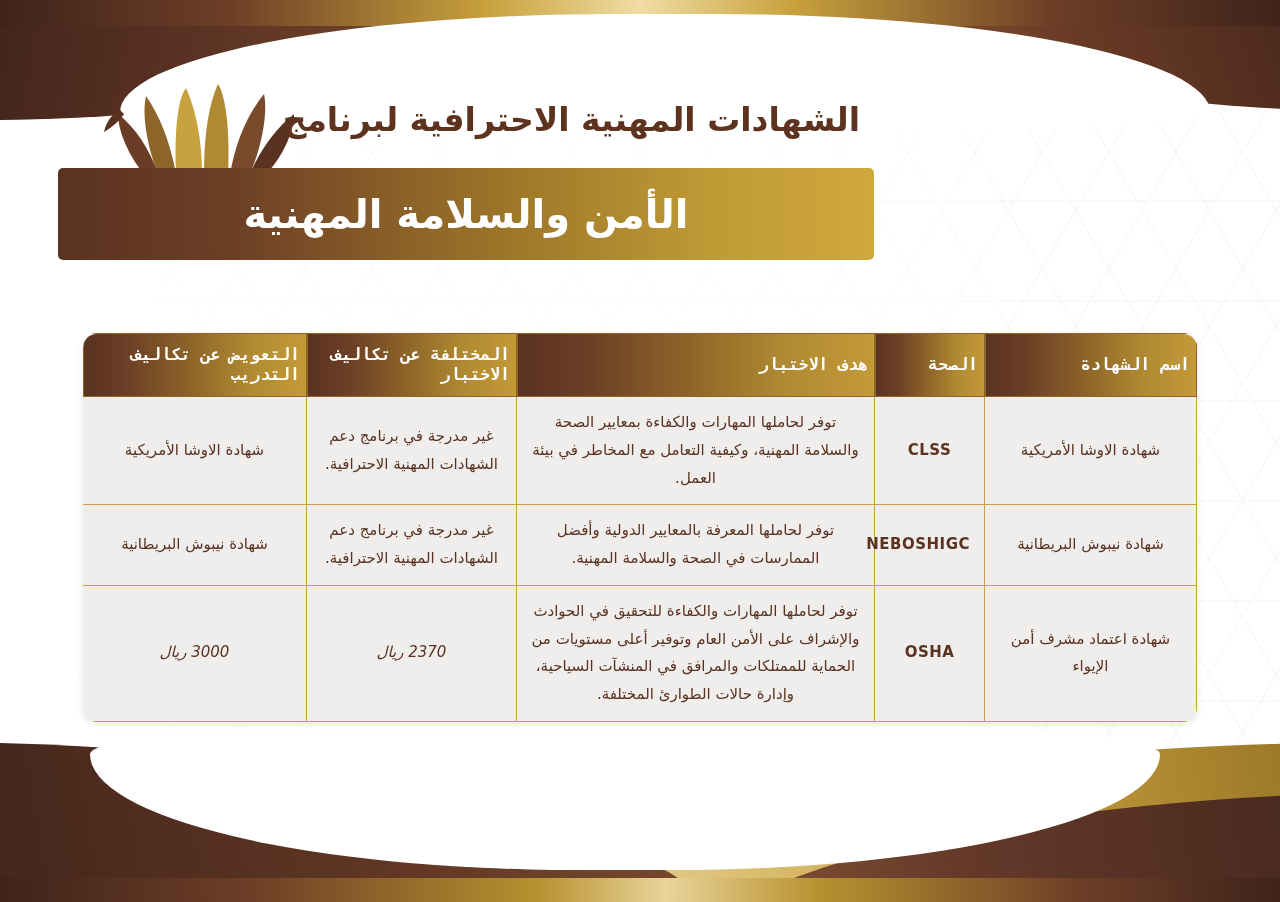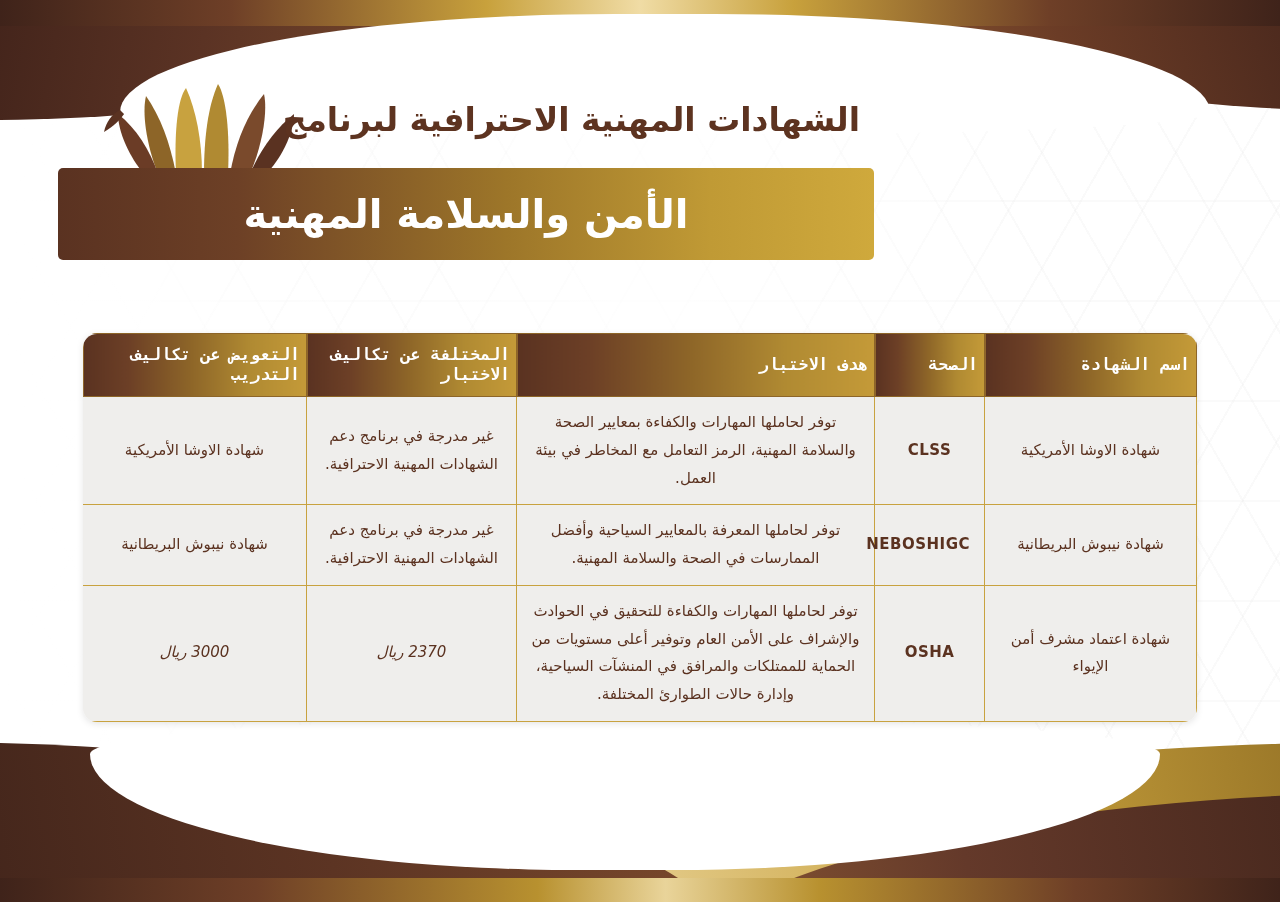--- a/index.html
+++ b/index.html
@@ -313,28 +313,28 @@
           <th>الصحة</th>
           <th>هدف الاختبار</th>
           <th>المختلفة عن تكاليف الاختبار</th>
           <th>التعويض عن تكاليف التدريب</th>
         </tr>
       </thead>
       <tbody>
         <tr>
           <td class="name-cell">شهادة الاوشا الأمريكية</td>
           <td class="symbol-cell">CLSS</td>
-          <td class="goal-cell">توفر لحاملها المهارات والكفاءة بمعايير الصحة والسلامة المهنية، الرمز التعامل مع المخاطر في بيئة العمل.</td>
+          <td class="goal-cell">توفر لحاملها المهارات والكفاءة بمعايير الصحة والسلامة المهنية، وكيفية التعامل مع المخاطر في بيئة العمل.</td>
           <td>غير مدرجة في برنامج دعم الشهادات المهنية الاحترافية.</td>
           <td>شهادة الاوشا الأمريكية</td>
         </tr>
         <tr>
           <td class="name-cell">شهادة نيبوش البريطانية</td>
           <td class="symbol-cell">NEBOSHIGC</td>
-          <td class="goal-cell">توفر لحاملها المعرفة بالمعايير السياحية وأفضل الممارسات في الصحة والسلامة المهنية.</td>
+          <td class="goal-cell">توفر لحاملها المعرفة بالمعايير الدولية وأفضل الممارسات في الصحة والسلامة المهنية.</td>
           <td>غير مدرجة في برنامج دعم الشهادات المهنية الاحترافية.</td>
           <td>شهادة نيبوش البريطانية</td>
         </tr>
         <tr>
           <td class="name-cell">شهادة اعتماد مشرف أمن الإيواء</td>
           <td class="symbol-cell">OSHA</td>
           <td class="goal-cell">توفر لحاملها المهارات والكفاءة للتحقيق في الحوادث والإشراف على الأمن العام وتوفير أعلى مستويات من الحماية للممتلكات والمرافق في المنشآت السياحية، وإدارة حالات الطوارئ المختلفة.</td>
           <td class="money-cell">2370 ريال</td>
           <td class="money-cell">3000 ريال</td>
         </tr>

